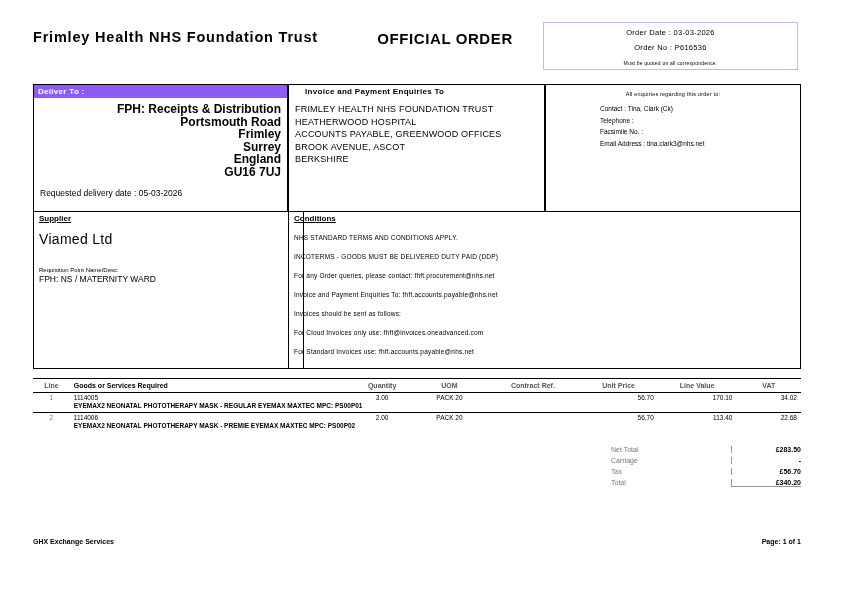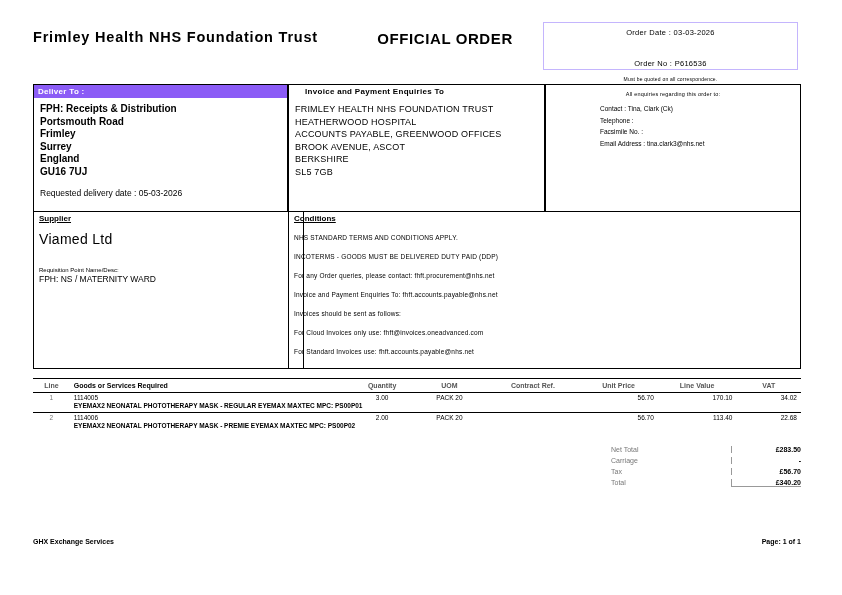--- a/index.html
+++ b/index.html
@@ -50,21 +50,21 @@
     height: 48px;
     border: 1px solid #c4b5fd;
     box-sizing: border-box;
   }
   .order-line {
     text-align: center;
     font-size: 7.5px;
     letter-spacing: 0.3px;
   }
   .order-line.l1 { margin-top: 5px; }
-  .order-line.l2 { margin-top: 22px; }
+  .order-line.l2 { margin-top: 6px; }
   .order-note {
     text-align: center;
     font-size: 5px;
     margin-top: 8px;
     letter-spacing: 0.2px;
   }
 
   
   .panel {
     position: absolute;
@@ -86,23 +86,24 @@
     letter-spacing: 0.3px;
     border-bottom: 0;
   }
 
   #deliver-panel { left: 33px; top: 84px; width: 255px; height: 128px; }
   #invoice-panel { left: 288px; top: 84px; width: 257px; height: 128px; }
   #enquiries-panel { left: 545px; top: 84px; width: 256px; height: 128px; }
 
   .deliver-body {
     padding: 5px 6px 0 6px;
-    font-size: 10px;
+    font-size: 12px;
     font-weight: bold;
     line-height: 12.5px;
+    text-align: right;
   }
   .deliver-date {
     padding: 10px 16px 0 6px;
     font-size: 8.5px;
     font-weight: normal;
   }
   .invoice-body {
     padding: 5px 6px 0 6px;
     font-size: 9px;
     line-height: 12.5px;
@@ -261,21 +262,20 @@
   </div>
 
   <div class="panel" id="invoice-panel">
     <div class="panel-hdr-plain">Invoice and Payment Enquiries To</div>
     <div class="invoice-body">
       <div>FRIMLEY HEALTH NHS FOUNDATION TRUST</div>
       <div>HEATHERWOOD HOSPITAL</div>
       <div>ACCOUNTS PAYABLE, GREENWOOD OFFICES</div>
       <div>BROOK AVENUE, ASCOT</div>
       <div>BERKSHIRE</div>
-      <div>SL5 7GB</div>
     </div>
   </div>
 
   <div class="panel" id="enquiries-panel">
     <div class="enq-title">All enquiries regarding this order to:</div>
     <div class="enq-rows">
       <div>
         <span>Contact :</span>
         <span>Tina, Clark (Ck)</span>
       </div>

